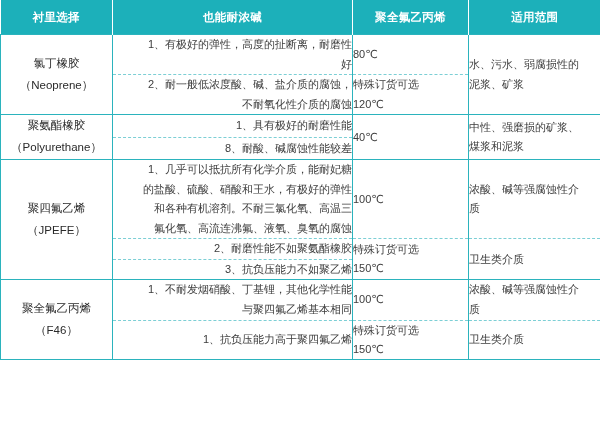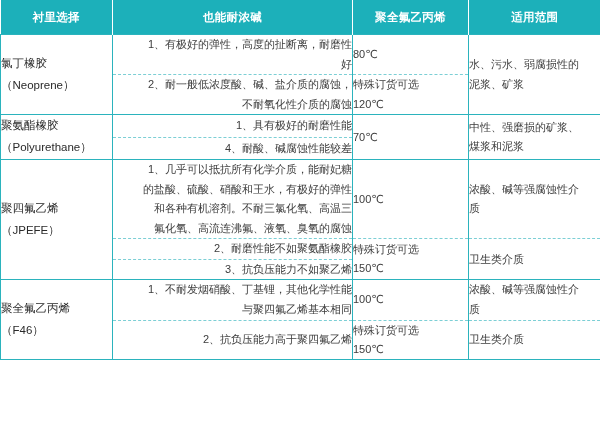--- a/index.html
+++ b/index.html
@@ -57,21 +57,21 @@
     font-size: 11px;
     line-height: 1.75;
     color: #3a3a3a;
   }
 
   
   .dash-bot { border-bottom: 1px dashed #7ccfd5; }
   .dash-top { border-top: 1px dashed #7ccfd5; }
 
   .name-cell {
-    text-align: left;
+    text-align: center;
     font-size: 11.5px;
     color: #2a2a2a;
     line-height: 1.9;
     padding: 2px 4px;
   }
   .name-cell .cn { display: block; }
   .name-cell .en { display: block; }
 
   .perf-cell {
     text-align: right;
@@ -149,30 +149,30 @@
 
       <tr>
         <td class="cell name-cell" rowspan="2">
           <span class="cn">聚氨酯橡胶</span>
           <span class="en">（Polyurethane）</span>
         </td>
         <td class="cell perf-cell dash-bot">
           <span class="nowrap-line">1、具有极好的耐磨性能</span>
         </td>
         <td class="cell temp-cell" rowspan="2">
-          <span class="nowrap-line">70℃</span>
+          <span class="nowrap-line">40℃</span>
         </td>
         <td class="cell range-cell" rowspan="2">
           <span class="nowrap-line">中性、强磨损的矿浆、</span>
           <span class="nowrap-line">煤浆和泥浆</span>
         </td>
       </tr>
       <tr>
         <td class="cell perf-cell dash-top">
-          <span class="nowrap-line">4、耐酸、碱腐蚀性能较差</span>
+          <span class="nowrap-line">8、耐酸、碱腐蚀性能较差</span>
         </td>
       </tr>
 
       <tr>
         <td class="cell name-cell" rowspan="3">
           <span class="cn">聚四氟乙烯</span>
           <span class="en">（JPEFE）</span>
         </td>
         <td class="cell perf-cell dash-bot">
           <span class="nowrap-line">1、几乎可以抵抗所有化学介质，能耐妃糖</span>
@@ -218,21 +218,21 @@
         <td class="cell temp-cell dash-bot">
           <span class="nowrap-line">100℃</span>
         </td>
         <td class="cell range-cell dash-bot">
           <span class="nowrap-line">浓酸、碱等强腐蚀性介</span>
           <span class="nowrap-line">质</span>
         </td>
       </tr>
       <tr>
         <td class="cell perf-cell dash-top">
-          <span class="nowrap-line">2、抗负压能力高于聚四氟乙烯</span>
+          <span class="nowrap-line">1、抗负压能力高于聚四氟乙烯</span>
         </td>
         <td class="cell temp-cell dash-top">
           <span class="nowrap-line">特殊订货可选</span>
           <span class="nowrap-line">150℃</span>
         </td>
         <td class="cell range-cell dash-top">
           <span class="nowrap-line">卫生类介质</span>
         </td>
       </tr>
 

